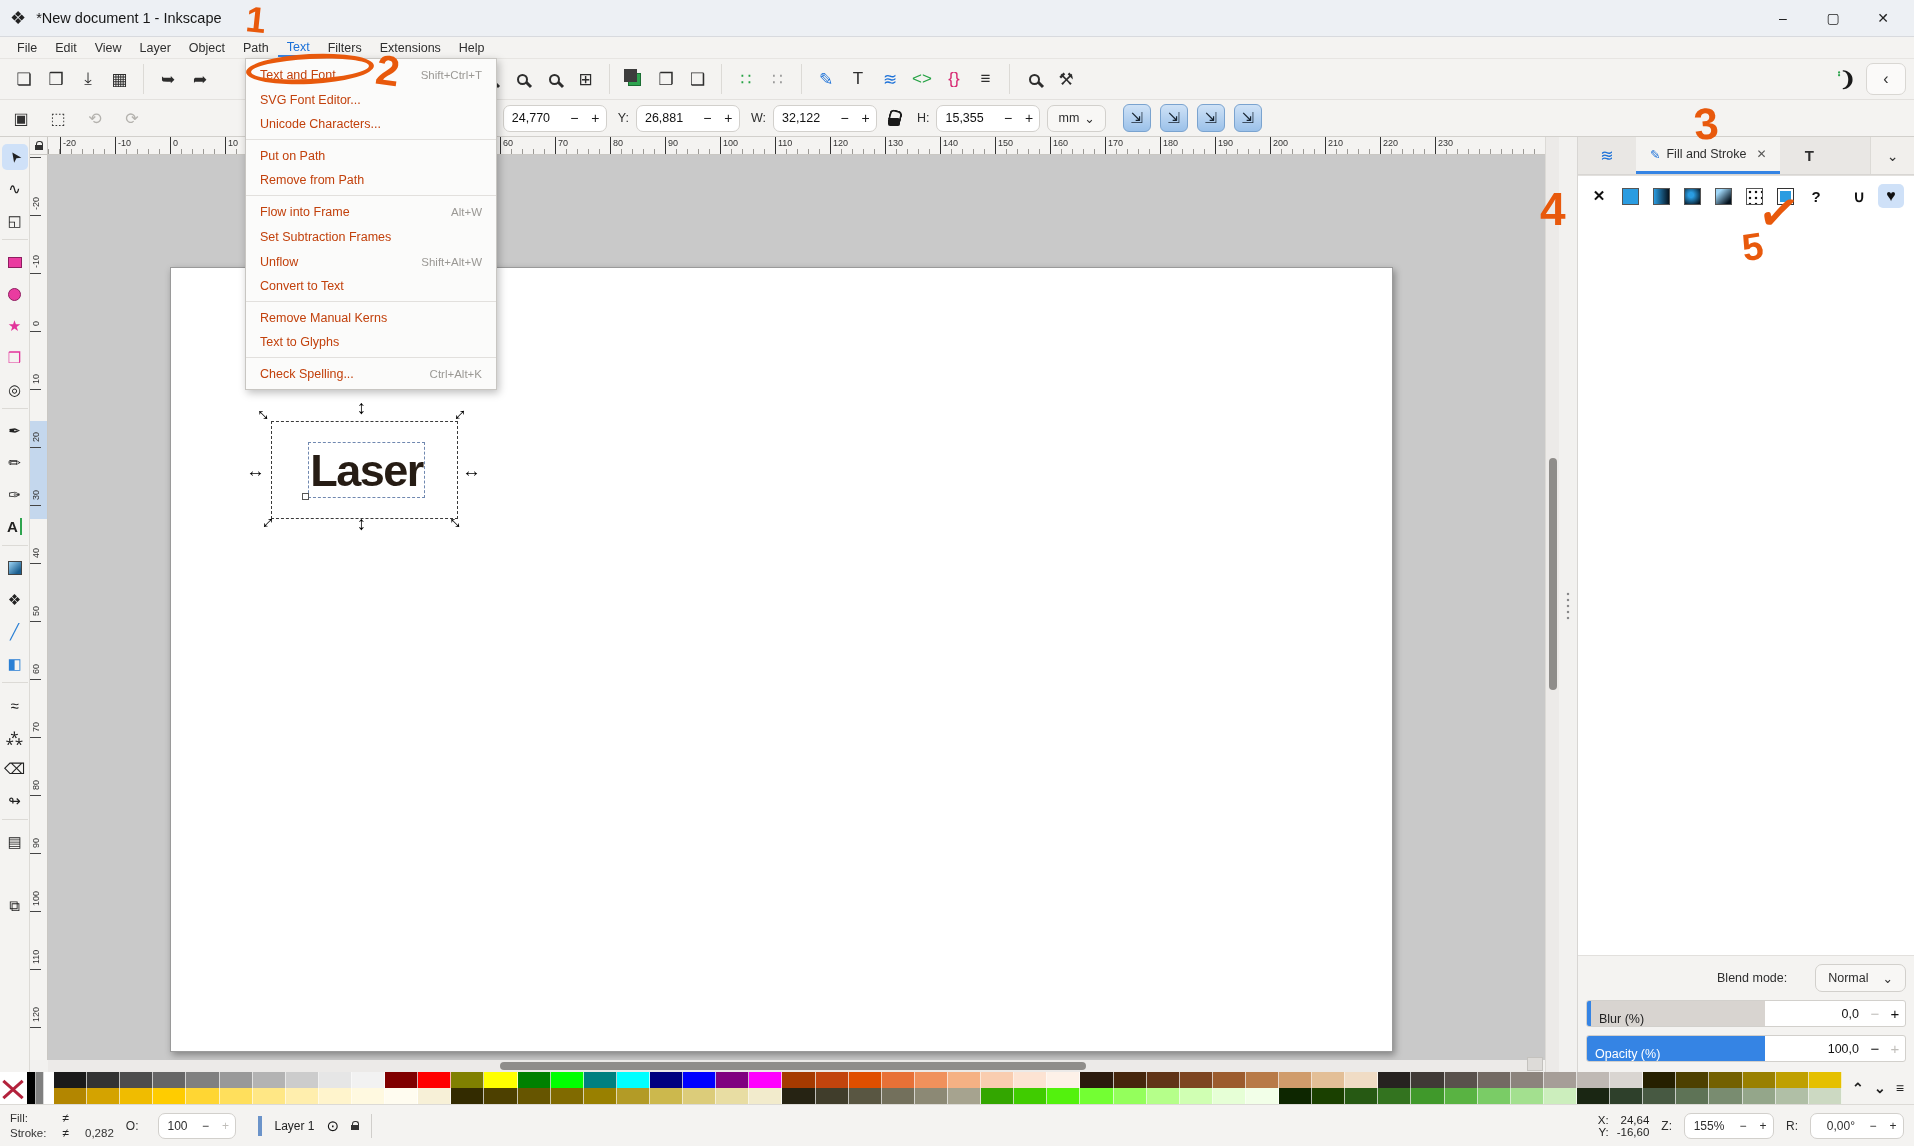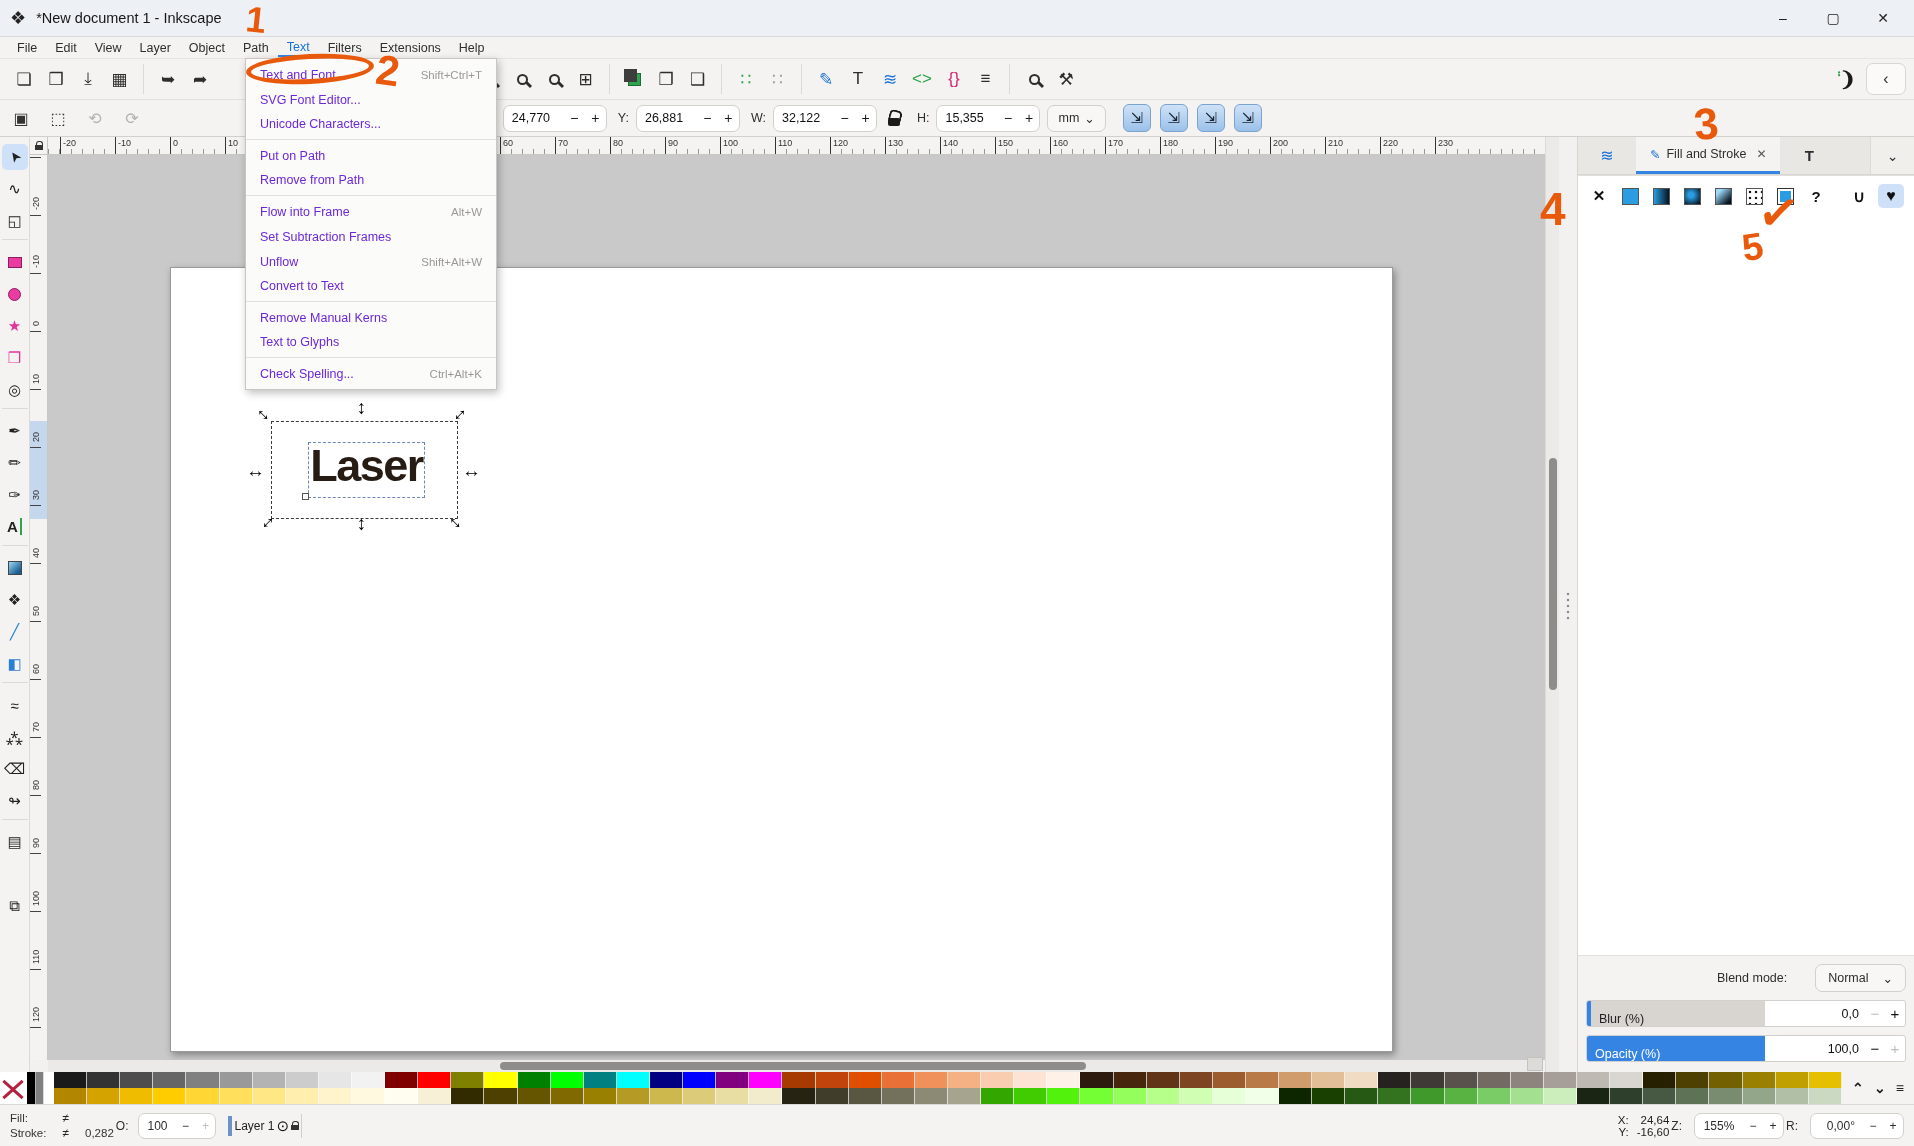--- a/index.html
+++ b/index.html
@@ -77,21 +77,21 @@
 
   #hruler { position:absolute; left:48px; top:137px; width:1497px; height:18px; background:#f4f3f1; border-bottom:1px solid #c9c7c3; overflow:hidden;
             background-image:repeating-linear-gradient(to right, #9a9894 0 1px, transparent 1px 11px); background-size:100% 5px; background-position:12px bottom; background-repeat:repeat-x; }
   #hruler .hwrap { position:absolute; left:12px; top:0; display:flex; height:100%; }
   .hlab { width:55px; flex-shrink:0; border-left:1px solid #333; font-size:9px; color:#333; padding-left:2px; padding-top:1px; }
   .rulersel-h { position:absolute; left:223px; top:0; width:187px; height:100%; background:rgba(53,132,228,.25); }
 
   #canvas { position:absolute; left:48px; top:155px; width:1497px; height:905px; background:#c9c9c9; overflow:hidden; }
   #page { position:absolute; left:122px; top:112px; width:1223px; height:785px; background:#ffffff; border:1px solid #9a9a9a; box-shadow:2px 3px 7px rgba(0,0,0,.35); }
   #sel-outer { position:absolute; left:223px; top:266px; width:187px; height:98px; border:1.5px dashed #3a3a3a; background:#fff; }
-  #sel-inner { position:absolute; left:260px; top:287px; width:117px; height:56px; border:1px dashed #7088b0; display:flex; align-items:flex-start; justify-content:center; }
+  #sel-inner { position:absolute; left:260px; top:287px; width:117px; height:56px; border:1px dashed #7088b0; display:flex; align-items:center; justify-content:center; }
   #laser { font-size:45px; font-weight:bold; color:#261c14; letter-spacing:-1.5px; line-height:1; }
   #anchor { position:absolute; left:254px; top:338px; width:7px; height:7px; background:#fff; border:1.2px solid #555; }
   .hnd { position:absolute; font-size:19px; font-weight:900; color:#000; line-height:1; }
 
   #hscroll { position:absolute; left:48px; top:1060px; width:1492px; height:12px; background:#eceae8; }
   #hscroll .thumb { position:absolute; left:452px; top:2px; width:586px; height:8px; background:#8f8d8a; border-radius:4px; }
   #vscroll { position:absolute; left:1545px; top:137px; width:14px; height:935px; background:#eceae8; border-left:1px solid #dcdad6; }
   #vscroll .thumb { position:absolute; left:3px; top:321px; width:8px; height:232px; background:#8f8d8a; border-radius:4px; }
   #scrollcorner { position:absolute; left:1527px; top:1057px; width:16px; height:14px; background:#dddbd8; border:1px solid #c4c2be; }
   #divider { position:absolute; left:1559px; top:137px; width:18px; height:935px; background:#f2f1ef; }
@@ -144,39 +144,39 @@
   .nonesw { position:relative; background:#fff; }
   .nonesw::before, .nonesw::after { content:''; position:absolute; left:0; top:50%; width:100%; height:3px; background:#b3223c; }
   .nonesw::before { transform:rotate(42deg); }
   .nonesw::after { transform:rotate(-42deg); }
   .palrows { flex:1; display:flex; flex-direction:column; }
   .palrow { flex:1; display:flex; }
   .sw { flex:1; border-right:1px solid rgba(255,255,255,.7); }
   .palctl { width:72px; flex-shrink:0; display:flex; align-items:center; justify-content:space-evenly; font-size:14px; color:#222; font-weight:bold; }
 
   
-  #statusbar { position:absolute; left:0; top:1104px; width:100%; height:42px; background:#f4f3f1; border-top:1px solid #dcdad6; display:flex; align-items:center; padding:0 10px; gap:2px; font-size:12px; }
+  #statusbar { position:absolute; left:0; top:1104px; width:100%; height:42px; background:#f4f3f1; border-top:1px solid #dcdad6; display:flex; align-items:center; padding:0 10px; gap:12px; font-size:12px; }
   .fsind { display:grid; grid-template-columns:auto auto auto; column-gap:16px; row-gap:1px; font-size:11.5px; color:#333; align-items:center; }
   .neq { font-size:12px; color:#222; }
   .obox { display:flex; align-items:center; background:#fff; border:1px solid #d2d0cc; border-radius:7px; height:26px; overflow:hidden; margin-left:8px; }
   .obox .val { width:36px; padding:0 8px; }
   .layerbar { width:4px; height:20px; background:#6b93c9; margin-left:10px; }
   .layername { color:#222; }
   .eyeicon { font-size:15px; color:#111; }
   .statussep { width:1px; height:24px; background:#d0cecb; }
   .statusmsg { color:#333; white-space:nowrap; overflow:hidden; }
   .statusmsg .bold { font-weight:bold; }
   .xyblock { margin-left:auto; display:grid; grid-template-columns:auto auto; column-gap:8px; font-size:11.5px; color:#222; text-align:right; }
   .zr { display:flex; align-items:center; gap:4px; }
 
   
   #textmenu { position:absolute; left:245px; top:58px; width:252px; background:#fbfbfa; border:1px solid #c8c6c2; box-shadow:2px 3px 8px rgba(0,0,0,.25); z-index:40; padding:3px 0; }
   .menu-item { display:flex; align-items:center; height:25px; padding:0 14px; }
   .menu-item.sep-after { border-bottom:1px solid #e2e0dd; margin-bottom:3px; padding-bottom:3px; height:28px; }
-  .mi-label { font-size:12.5px; color:#6d28d9; }
+  .mi-label { font-size:12.5px; color:#c2410c; }
   .mi-short { margin-left:auto; font-size:11.5px; color:#9b9995; padding-left:20px; }
 
   
   .ann { position:absolute; color:#e8590c; font-weight:bold; z-index:60; pointer-events:none; line-height:1; }
   #ann-ellipse { position:absolute; left:246px; top:54px; width:128px; height:30px; border:5px solid #e8590c; border-radius:50%; transform:rotate(-3deg); z-index:60; pointer-events:none; }
   #ann1 { left:246px; top:2px; font-size:36px; transform:rotate(6deg); }
   #ann2 { left:376px; top:50px; font-size:42px; transform:rotate(8deg); }
   #ann3 { left:1694px; top:102px; font-size:44px; transform:rotate(-5deg); }
   #ann4 { left:1540px; top:186px; font-size:46px; }
   #ann5 { left:1742px; top:228px; font-size:38px; transform:rotate(-8deg); }

